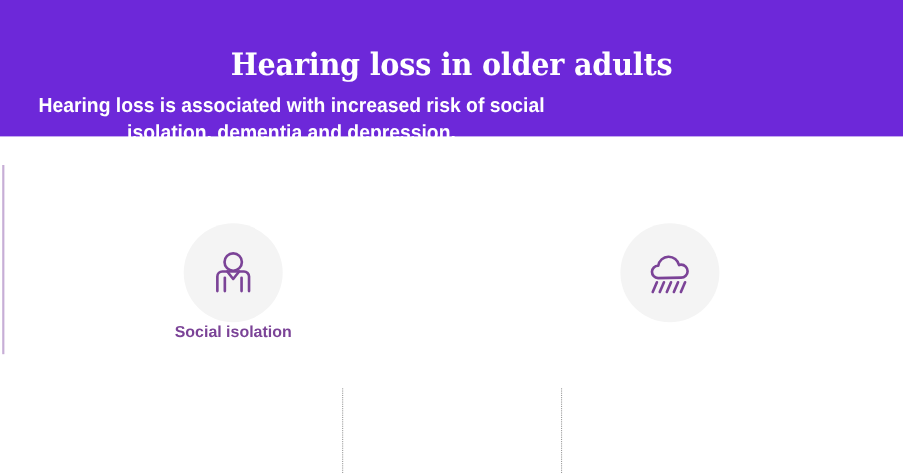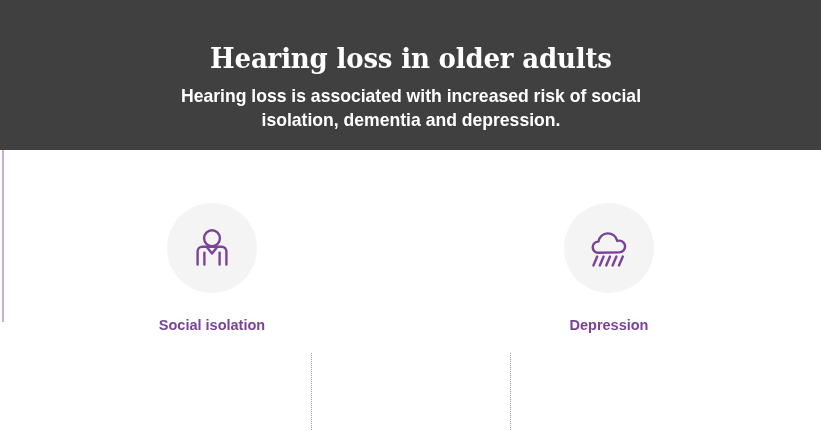--- a/index.html
+++ b/index.html
@@ -20,26 +20,25 @@
     background: #ffffff;
     overflow: hidden;
   }
 
   
   .header {
     position: absolute;
     left: 0;
     top: 0;
     width: 821px;
-    height: 150px;
-    background: #404040;
+    height: 124px;
+    background: #6d28d9;
     box-sizing: border-box;
     display: flex;
     flex-direction: column;
-    align-items: center;
     justify-content: flex-start;
     padding-top: 42px;
   }
   .header-title {
     font-family: "DejaVu Serif", "Liberation Serif", serif;
     font-weight: bold;
     font-size: 28px;
     line-height: 34px;
     color: #ffffff;
     text-align: center;
@@ -100,21 +99,20 @@
     border-radius: 50%;
     background: #f4f4f4;
     display: flex;
     align-items: center;
     justify-content: center;
   }
   .icon-circle svg {
     display: block;
   }
   .card-label {
-    margin-top: 23px;
     font-family: "Liberation Sans", sans-serif;
     font-weight: bold;
     font-size: 14.5px;
     line-height: 18px;
     color: #7b4397;
     text-align: center;
     white-space: nowrap;
   }
 
   
@@ -176,18 +174,17 @@
                        Z"></path>
 
               <line x1="13.2" y1="32.6" x2="9.4" y2="41.4"></line>
               <line x1="19.6" y1="32.6" x2="15.8" y2="41.4"></line>
               <line x1="26.0" y1="32.6" x2="22.2" y2="41.4"></line>
               <line x1="32.4" y1="32.6" x2="28.6" y2="41.4"></line>
               <line x1="38.8" y1="32.6" x2="35.0" y2="41.4"></line>
             </svg>
           </span>
         </div>
-        <div class="card-label">Depression</div>
       </div>
 
     </div>
   </div>
 </div>
 
 </body></html>

